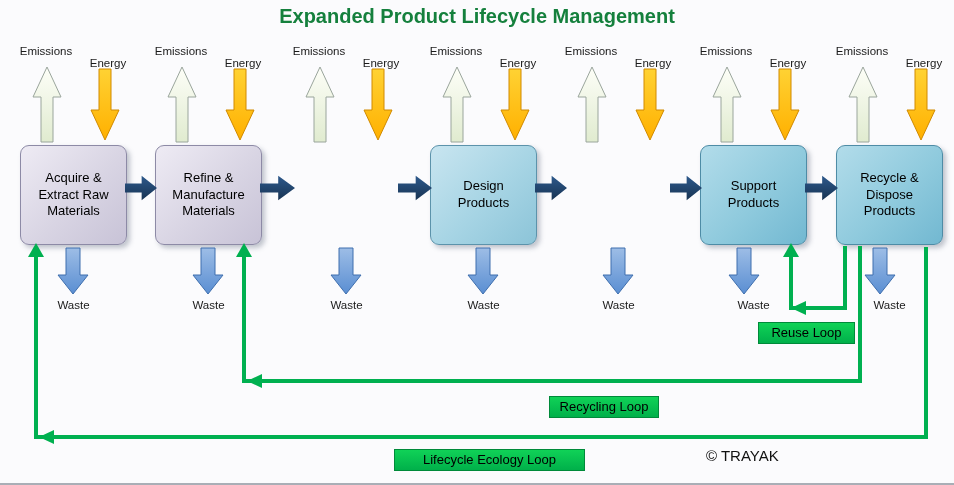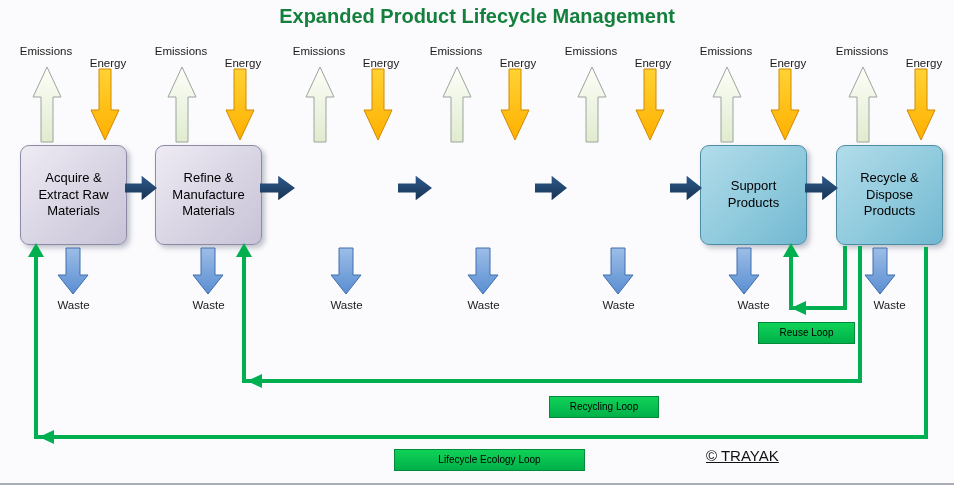--- a/index.html
+++ b/index.html
@@ -34,25 +34,25 @@
   .stage.shiftw .arr-waste{left:28px;}
   .lbl.waste{top:254px;left:0;width:107px;}
   .connector{
     position:absolute;top:174px;height:28px;
     background:linear-gradient(180deg,#2f5c90,#16304e);
     clip-path:polygon(0 34%,52% 34%,52% 6%,100% 50%,52% 94%,52% 66%,0 66%);
   }
   .loops-svg{position:absolute;left:0;top:0;}
   .loop-label{
     position:absolute;height:22px;line-height:20px;text-align:center;
-    font-size:10px;color:#000;
+    font-size:13px;color:#000;
     background:linear-gradient(180deg,#10d257,#00b04a);
     border:1px solid #008a3a;box-sizing:border-box;
   }
-  .copyright{position:absolute;left:706px;top:447px;width:160px;font-size:15px;color:#111;text-decoration:underline;}
+  .copyright{position:absolute;left:706px;top:447px;width:160px;font-size:15px;color:#111;}
 </style>
 </head>
 <body>
 
 <svg width="0" height="0" style="position:absolute" aria-hidden="true">
   <defs>
     <linearGradient id="gEm" x1="0" y1="0" x2="0" y2="1">
       <stop offset="0" stop-color="#fdfef8"></stop>
         <stop offset="1" stop-color="#e0ebcf"></stop>
     </linearGradient>
@@ -124,20 +124,23 @@
 
   <div class="stage" style="left:430px">
     <div class="lbl em">Emissions</div>
     <div class="lbl en">Energy</div>
     <svg class="arr-em" width="30" height="77" viewBox="0 0 30 77">
         <path d="M15 1 L29 31 L21 31 L21 76 L9 76 L9 31 L1 31 Z" fill="url(#gEm)" stroke="#9aa59c" stroke-width="1"></path>
       </svg>
     <svg class="arr-en" width="30" height="73" viewBox="0 0 30 73">
         <path d="M15 72 L1 42 L9 42 L9 1 L21 1 L21 42 L29 42 Z" fill="url(#gEn)" stroke="#d18a00" stroke-width="1"></path>
       </svg>
+    <div class="box blue">
+        <span>Design Products</span>
+      </div>
     <svg class="arr-waste" width="32" height="48" viewBox="0 0 32 48">
         <path d="M16 47 L1 28 L9 28 L9 1 L23 1 L23 28 L31 28 Z" fill="url(#gWa)" stroke="#3f6fae" stroke-width="1"></path>
       </svg>
     <div class="lbl waste">Waste</div>
   </div>
 
   <div class="stage" style="left:565px">
     <div class="lbl em">Emissions</div>
     <div class="lbl en">Energy</div>
     <svg class="arr-em" width="30" height="77" viewBox="0 0 30 77">

